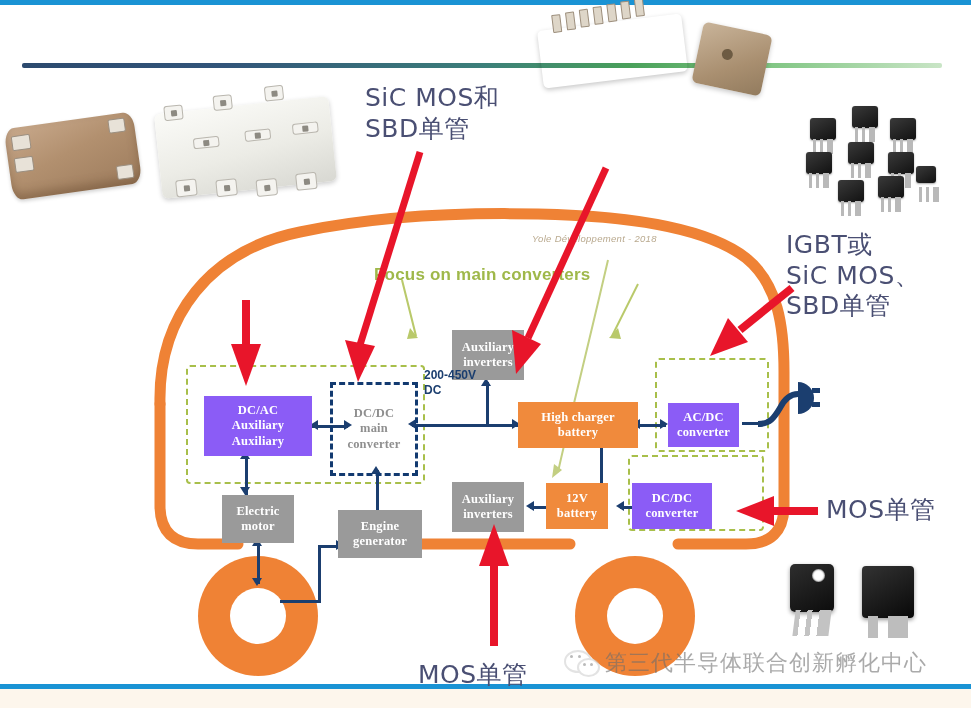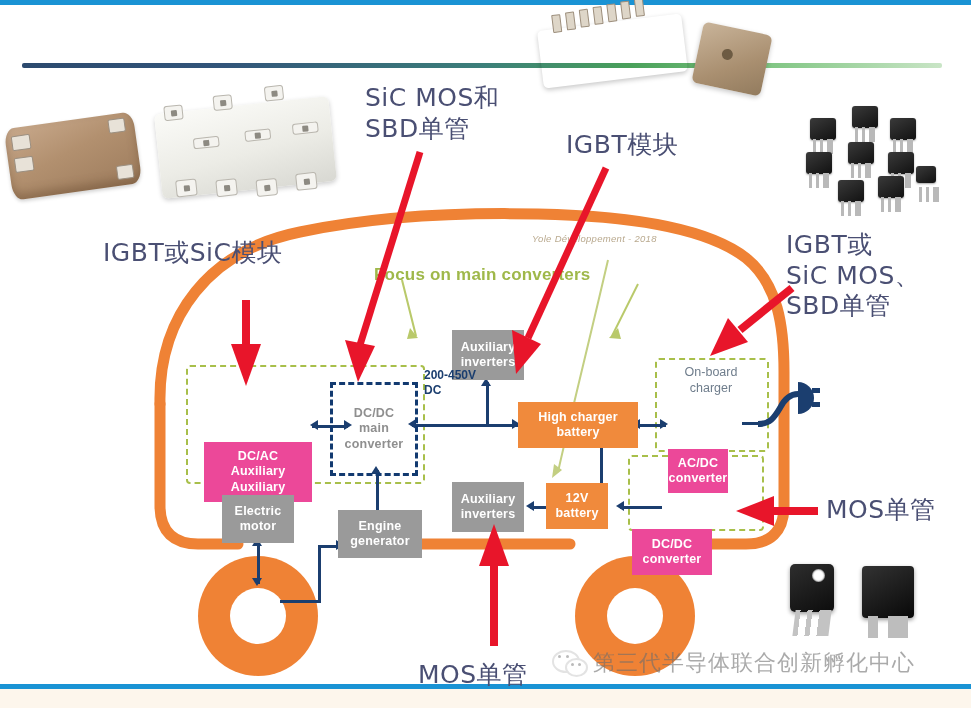--- a/index.html
+++ b/index.html
@@ -70,25 +70,25 @@
   .wheel{position:absolute;border-radius:50%;background:#ef8235;}
   .wheel .hub{position:absolute;border-radius:50%;background:#fff;}
 
   
   .cn-label{position:absolute;color:#4a4f73;font-size:25px;line-height:1.22;letter-spacing:.5px;
     font-family:"DejaVu Sans","Liberation Sans",sans-serif;white-space:pre-line;}
 
   
   .blk{position:absolute;display:flex;flex-direction:column;align-items:center;justify-content:center;
     text-align:center;color:#fff;font-size:12.5px;line-height:1.22;font-weight:600;letter-spacing:.2px;}
-  .blk.navy{background:#ec4899;margin-top:46px;}
+  .blk.navy{background:#8b5cf6;}
   .blk.grey{background:#9a9a9a;}
   .blk.orange{background:#f08a3c;}
   .blk.dashed-navy{background:transparent;border:3px dashed #123a70;color:#8f8f8f;}
-  .blk span{display:block;}
+  .blk span{display:block;font-family:Liberation Serif, serif;}
 
   .grn-dash{position:absolute;border:2.5px dashed #a8bf4a;border-radius:4px;}
   .lbl-grey{position:absolute;color:#6f7d8c;font-size:12.5px;line-height:1.25;text-align:center;}
   .lbl-navy{position:absolute;color:#1b3e6f;font-size:12px;line-height:1.25;font-weight:600;}
 
   .focus-text{position:absolute;color:#9fb84a;font-size:17px;font-weight:700;letter-spacing:.2px;}
   .credit{position:absolute;color:#b9a98e;font-size:9.5px;font-style:italic;letter-spacing:.3px;}
 
   .conn{position:absolute;background:#1b3e6f;}
   .conn-h{height:3px;}
@@ -302,21 +302,21 @@
   <div class="blk orange" style="left:518px;top:402px;width:120px;height:46px;">
     <span>High charger</span>
     <span>battery</span>
   </div>
 
   <div class="blk orange" style="left:546px;top:483px;width:62px;height:46px;">
     <span>12V</span>
     <span>battery</span>
   </div>
 
-  <div class="blk navy" style="left:668px;top:403px;width:60px;height:44px;">
+  <div class="blk navy" style="left:668px;top:403px;width:71px;height:44px;">
     <span>AC/DC</span>
     <span>converter</span>
   </div>
 
   <div class="blk navy" style="left:632px;top:483px;width:80px;height:46px;">
     <span>DC/DC</span>
     <span>converter</span>
   </div>
 
   <div class="blk grey" style="left:338px;top:510px;width:84px;height:48px;">
@@ -325,22 +325,20 @@
   </div>
 
   <div class="blk grey" style="left:222px;top:495px;width:72px;height:48px;">
     <span>Electric</span>
     <span>motor</span>
   </div>
 
   <div class="lbl-navy" style="left:424px;top:368px;white-space:pre-line;">200-450V
 DC</div>
 
-  <div class="lbl-grey" style="left:665px;top:365px;width:92px;white-space:pre-line;">On-board
-charger</div>
 
   <div class="focus-text" style="left:374px;top:265px;">Focus on main converters</div>
 
   <div class="credit" style="left:532px;top:233px;">Yole Développement - 2018</div>
 
   <svg style="position:absolute;left:0;top:0;width:971px;height:708px;pointer-events:none;">
 
     <g>
       <line x1="420" y1="152" x2="360" y2="345" stroke="#e8152a" stroke-width="7"></line>
       <path d="M358 382 L345 340 L375 346 Z" fill="#e8152a"></path>
@@ -368,33 +366,31 @@
 
     <g>
       <line x1="494" y1="646" x2="494" y2="560" stroke="#e8152a" stroke-width="8"></line>
       <path d="M494 524 L479 566 L509 566 Z" fill="#e8152a"></path>
     </g>
   </svg>
 
   <div class="cn-label" style="left:365px;top:83px;">SiC MOS和
 SBD单管</div>
 
-  <div class="cn-label" style="left:566px;top:130px;">IGBT模块</div>
-
-  <div class="cn-label" style="left:103px;top:238px;">IGBT或SiC模块</div>
+
 
   <div class="cn-label" style="left:786px;top:230px;">IGBT或
 SiC MOS、
 SBD单管</div>
 
   <div class="cn-label" style="left:826px;top:495px;">MOS单管</div>
 
   <div class="cn-label" style="left:418px;top:660px;">MOS单管</div>
 
-  <div class="wm" style="left:552px;top:648px;">
+  <div class="wm" style="left:564px;top:648px;">
     <div class="wechat">
       <div class="b1"></div>
       <div class="b2"></div>
       <div class="dot" style="left:6px;top:5px;"></div>
       <div class="dot" style="left:14px;top:5px;"></div>
       <div class="dot" style="left:19px;top:13px;"></div>
       <div class="dot" style="left:26px;top:13px;"></div>
     </div>
     <div class="wm-text">第三代半导体联合创新孵化中心</div>
   </div>

